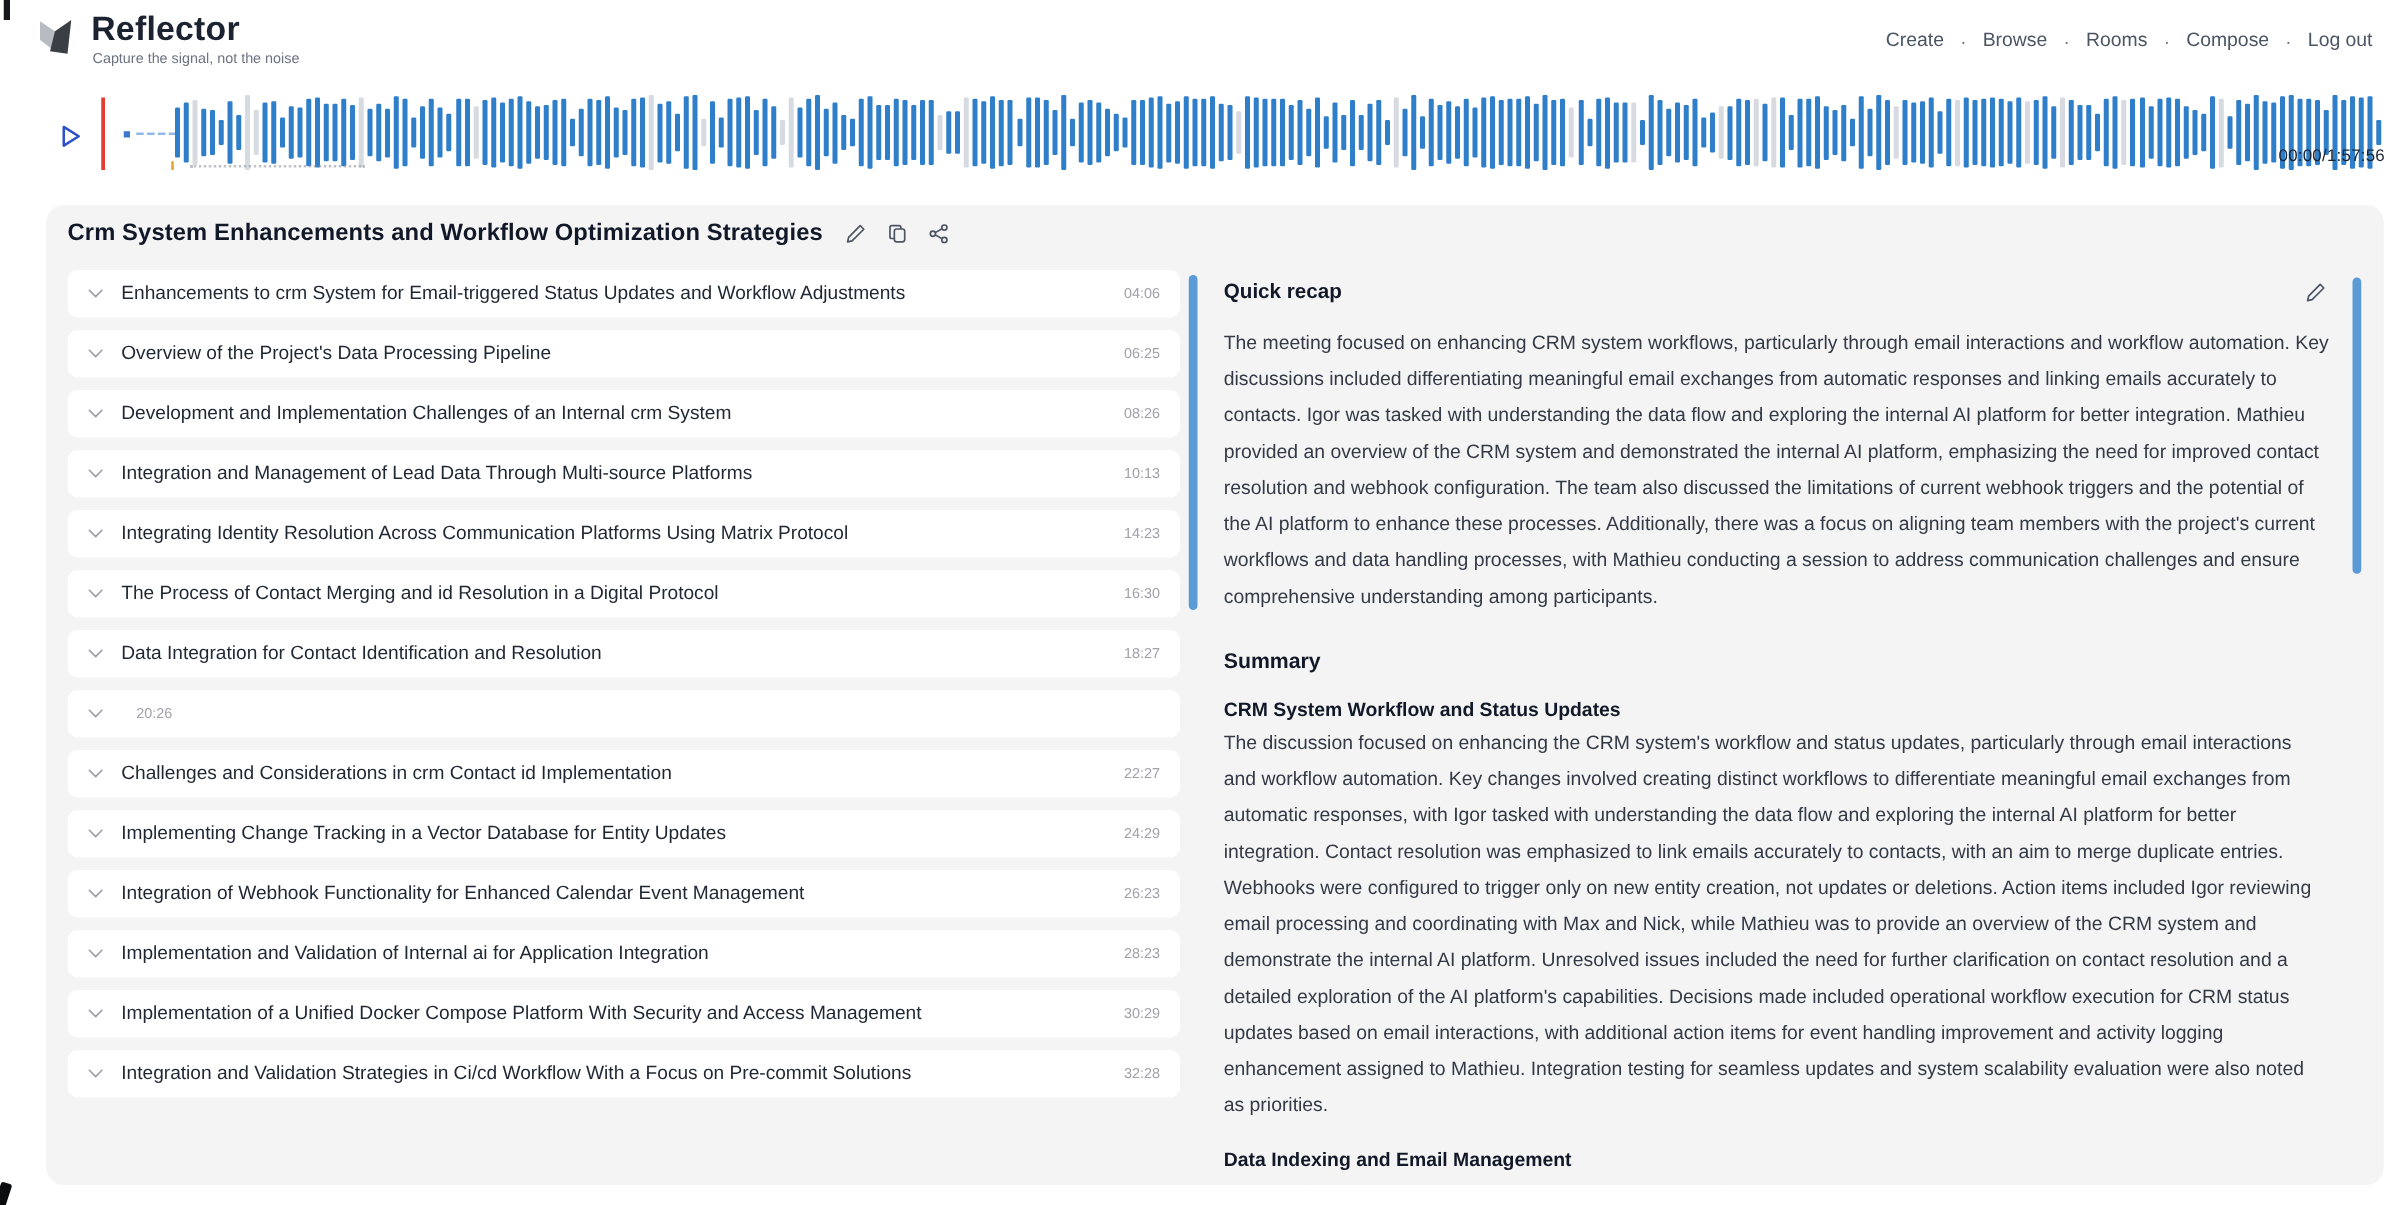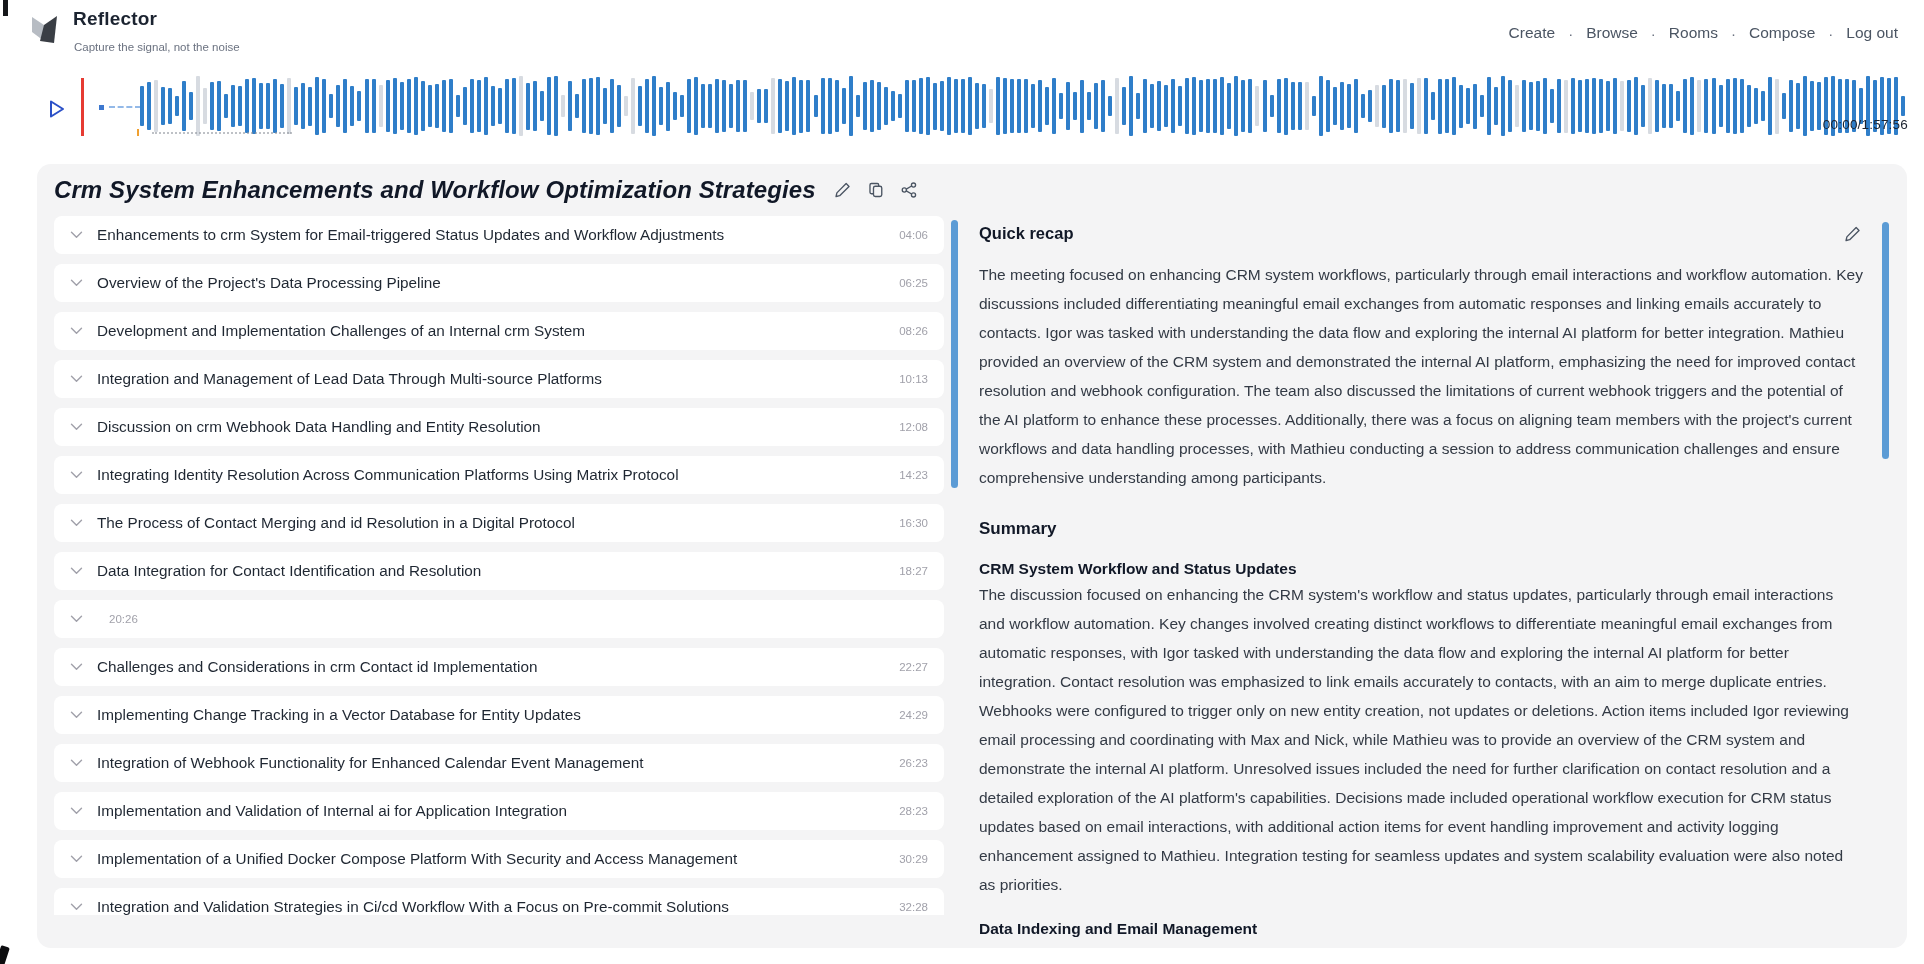--- a/index.html
+++ b/index.html
@@ -4,39 +4,39 @@
 <style>
   html,body{margin:0;padding:0;}
   body{
     width:1924px;height:964px;overflow:hidden;position:relative;
     background:#ffffff;font-family:"Liberation Sans",sans-serif;color:#1c2430;
   }
   
   .artifact-tl{position:absolute;left:3px;top:0;width:5px;height:16px;background:#15171a;}
   .artifact-bl{position:absolute;left:-2px;top:946px;width:9px;height:20px;background:#0c0d0f;transform:rotate(18deg);border-radius:2px;}
   .logo{position:absolute;left:31px;top:10px;}
-  .brand-name{position:absolute;left:73px;top:8px;font-size:19px;font-weight:bold;color:#1b2330;letter-spacing:.2px;}
+  .brand-name{position:absolute;left:73px;top:8px;font-size:27px;font-weight:bold;color:#1b2330;letter-spacing:.2px;}
   .brand-tagline{position:absolute;left:74px;top:41px;font-size:11.5px;color:#6b7280;}
   .top-nav{position:absolute;right:26px;top:24px;font-size:15.5px;color:#4b5563;display:flex;align-items:center;gap:13px;}
   .top-nav a{color:#4b5563;text-decoration:none;cursor:pointer;}
   .navdot{color:#6b7280;font-size:15px;}
   
   .play-btn{position:absolute;left:48px;top:99px;width:18px;height:20px;cursor:pointer;}
   .playhead{position:absolute;left:81px;top:78px;width:2.5px;height:58px;background:#e63b32;}
   .wave-dot{position:absolute;left:99px;top:105px;width:5px;height:5px;background:#3d78cf;}
   .wave-dashes{position:absolute;left:109px;top:106px;width:32px;border-top:2px dashed #93b9e8;}
   .wave-bars{position:absolute;left:140px;top:76px;width:1768px;height:60px;display:flex;justify-content:space-between;align-items:center;cursor:pointer;}
   .wave-bars .bar{width:4px;border-radius:1px;}
   .wave-marker{position:absolute;left:137px;top:129px;width:2px;height:7px;background:#f0a030;}
   .wave-ticks{position:absolute;left:152px;top:132px;width:140px;border-top:2px dotted #8a8f98;opacity:.55;}
   .time-display{position:absolute;right:16px;top:117px;font-size:13.5px;font-weight:500;color:#1b2330;letter-spacing:.2px;}
   
   .card{position:absolute;left:37px;top:164px;width:1870px;height:784px;background:#f4f4f5;border-radius:14px;overflow:hidden;}
   .card-title-row{position:absolute;left:17px;top:12px;display:flex;align-items:center;gap:13px;}
-  .card-title{font-size:24px;font-weight:bold;color:#111827;letter-spacing:.1px;margin-right:4px;font-style:italic;}
+  .card-title{font-size:19px;font-weight:bold;color:#111827;letter-spacing:.1px;margin-right:4px;}
   .icon-btn{width:20px;height:20px;color:#4b5563;cursor:pointer;display:inline-flex;align-items:center;justify-content:center;}
   
   .topic-list{position:absolute;left:17px;top:52px;width:890px;height:699px;overflow:hidden;}
   .topic-row{height:38px;margin-bottom:10px;background:#ffffff;border-radius:8px;display:flex;align-items:center;padding:0 16px;cursor:pointer;}
   .chev{display:inline-flex;width:14px;margin-right:13px;flex:none;}
   .topic-label{font-size:15.3px;color:#1f2732;flex:1 1 auto;white-space:nowrap;overflow:hidden;}
   .topic-time{font-size:11.5px;color:#a1a1aa;flex:none;margin-left:12px;}
   .scroll-thumb{position:absolute;width:7px;border-radius:4px;background:#5b9bd5;cursor:pointer;}
   .thumb-left{left:914px;top:56px;height:268px;}
   .thumb-right{left:1845px;top:58px;height:237px;}
@@ -401,29 +401,20 @@
   <div class="topic-row">
     <span class="chev">
       <svg width="13" height="8" viewBox="0 0 13 8">
         <path d="M1.5 1.2 L6.5 6.3 L11.5 1.2" fill="none" stroke="#a1a1aa" stroke-width="1.4" stroke-linecap="round" stroke-linejoin="round"></path>
       </svg>
     </span>
     <span class="topic-label">Integration and Management of Lead Data Through Multi-source Platforms</span>
     <span class="topic-time">10:13</span>
   </div>
 
-  <div class="topic-row">
-    <span class="chev">
-      <svg width="13" height="8" viewBox="0 0 13 8">
-        <path d="M1.5 1.2 L6.5 6.3 L11.5 1.2" fill="none" stroke="#a1a1aa" stroke-width="1.4" stroke-linecap="round" stroke-linejoin="round"></path>
-      </svg>
-    </span>
-    <span class="topic-label">Discussion on crm Webhook Data Handling and Entity Resolution</span>
-    <span class="topic-time">12:08</span>
-  </div>
 
   <div class="topic-row">
     <span class="chev">
       <svg width="13" height="8" viewBox="0 0 13 8">
         <path d="M1.5 1.2 L6.5 6.3 L11.5 1.2" fill="none" stroke="#a1a1aa" stroke-width="1.4" stroke-linecap="round" stroke-linejoin="round"></path>
       </svg>
     </span>
     <span class="topic-label">Integrating Identity Resolution Across Communication Platforms Using Matrix Protocol</span>
     <span class="topic-time">14:23</span>
   </div>

